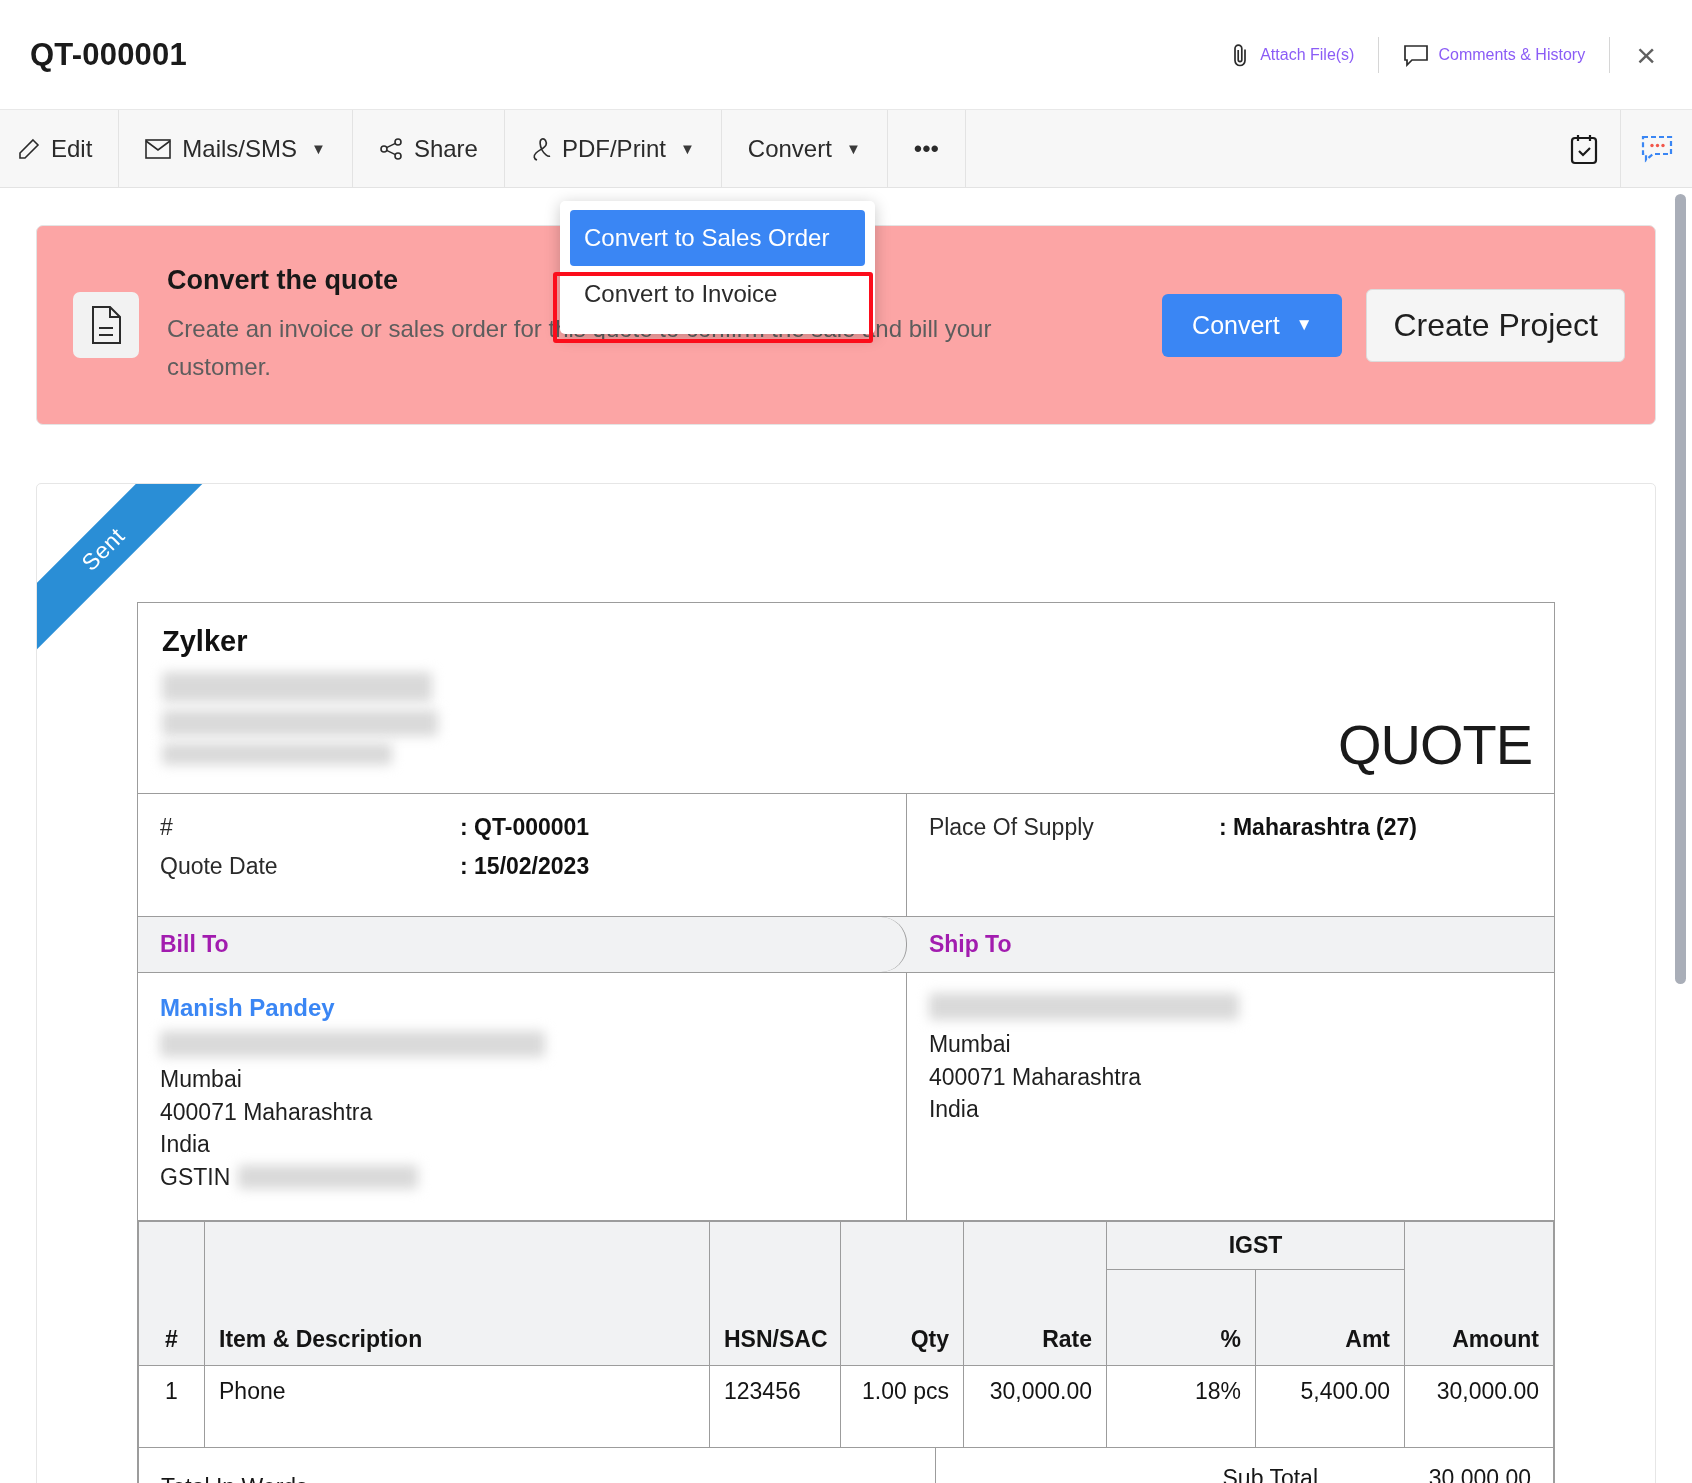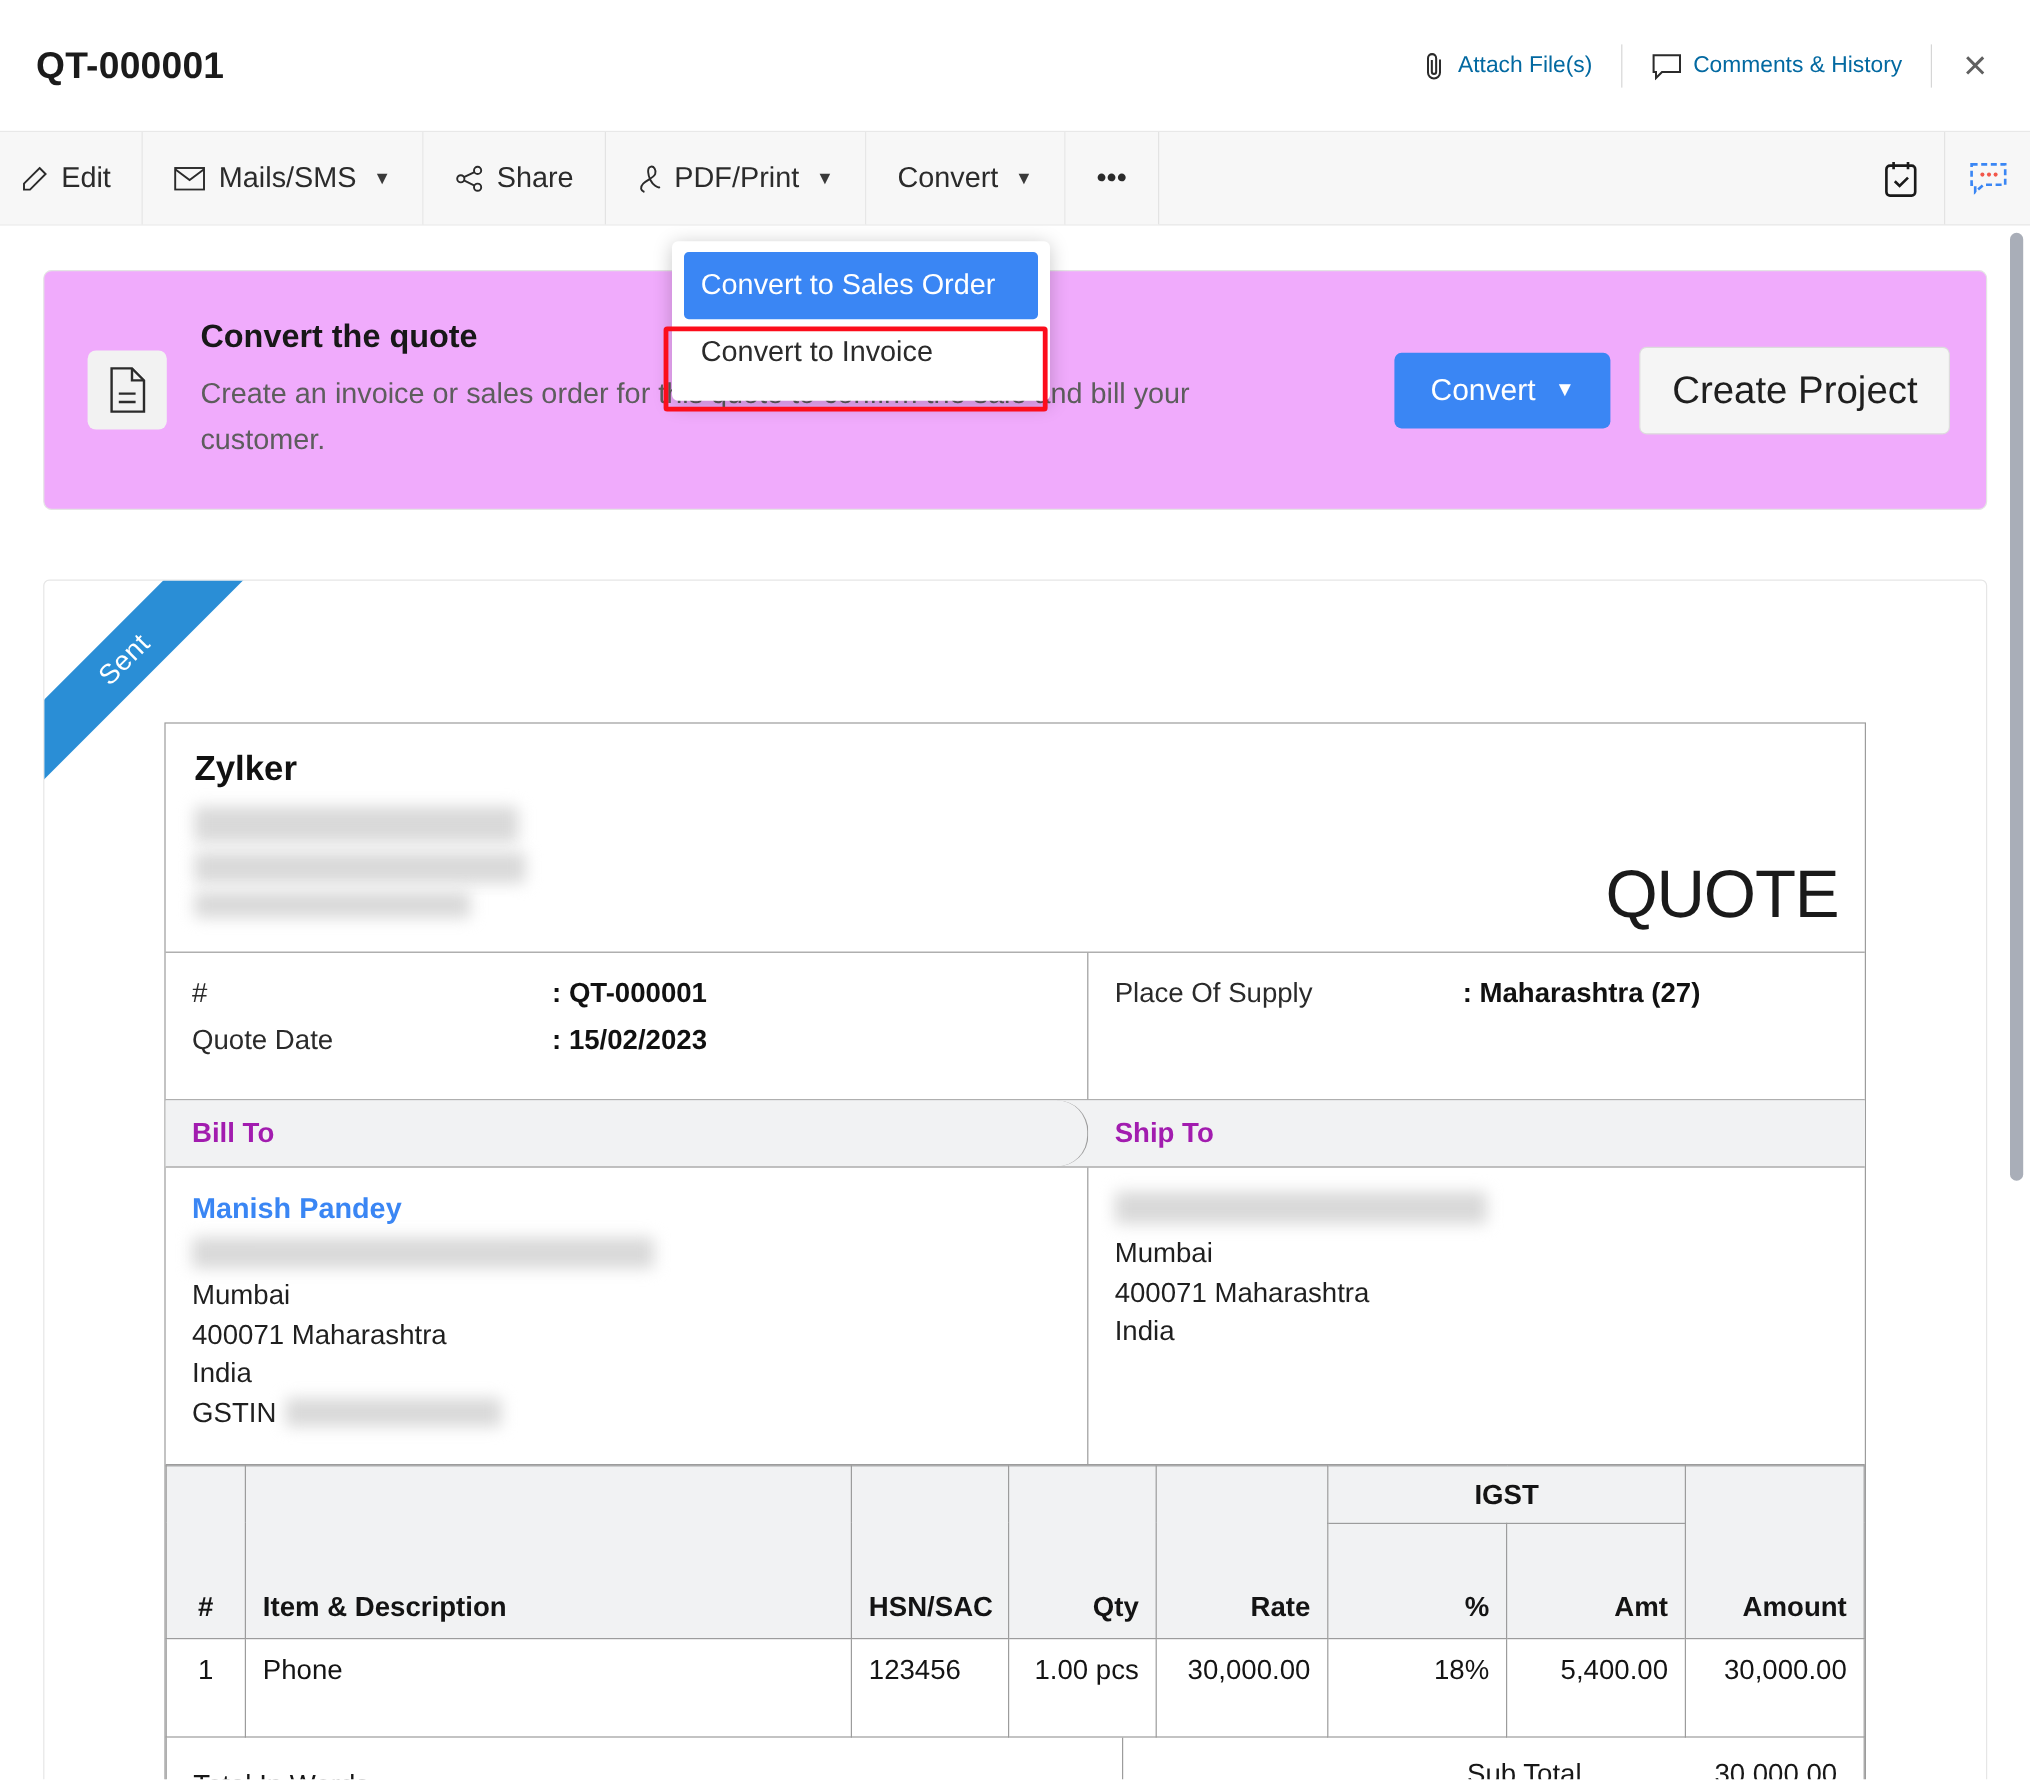--- a/index.html
+++ b/index.html
@@ -31,22 +31,22 @@
     display: flex;
     align-items: center;
     height: 100%;
     padding-right: 22px;
     gap: 0;
   }
   .tb-action {
     display: flex;
     align-items: center;
     gap: 9px;
-    font-size: 19px;
-    color: #0369a1;
+    font-size: 16px;
+    color: #8b5cf6;
     padding: 0 18px;
     cursor: pointer;
     white-space: nowrap;
   }
   .tb-sep {
     width: 1px;
     height: 36px;
     background: #d6d6d6;
     margin: 0 6px;
   }
@@ -146,21 +146,21 @@
     overflow: hidden;
     background: #ffffff;
     padding: 0 0 0 0;
   }
 
   
   .banner {
     margin: 37px 36px 0 36px;
     border: 1px solid #e4e4e4;
     border-radius: 7px;
-    background: #f0abfc;
+    background: #fca5a5;
     display: flex;
     align-items: center;
     padding: 36px 30px 36px 36px;
     min-height: 200px;
   }
   .banner-icon {
     width: 66px; height: 66px;
     background: #f2f2f2;
     border-radius: 7px;
     display: flex; align-items: center; justify-content: center;

